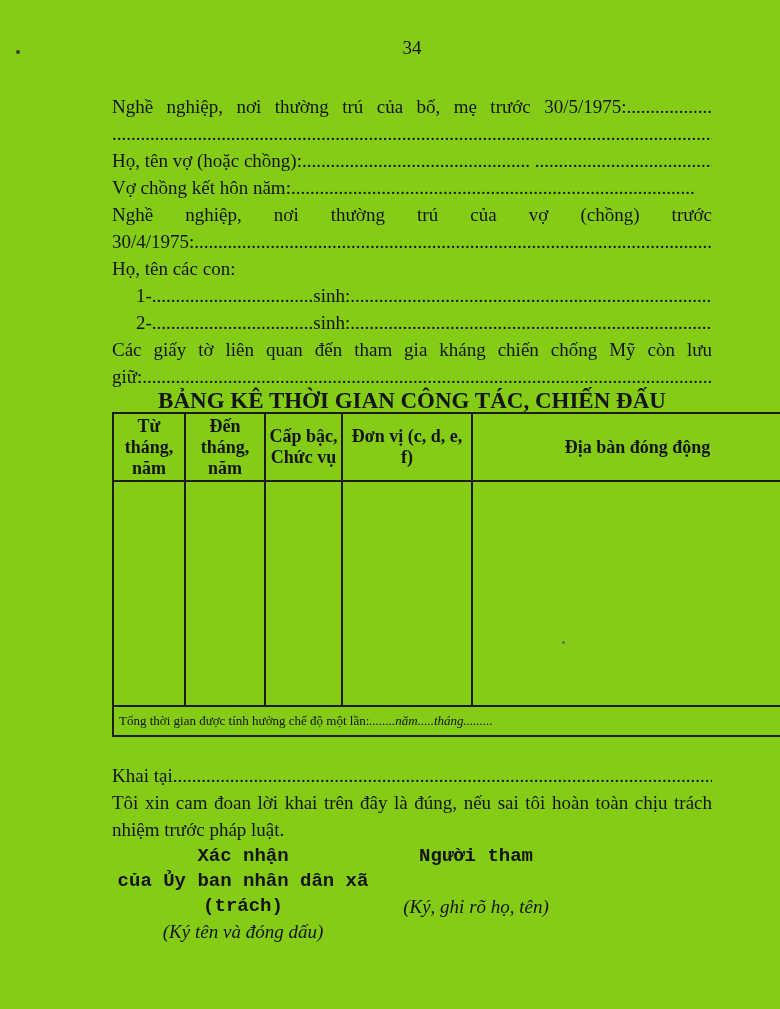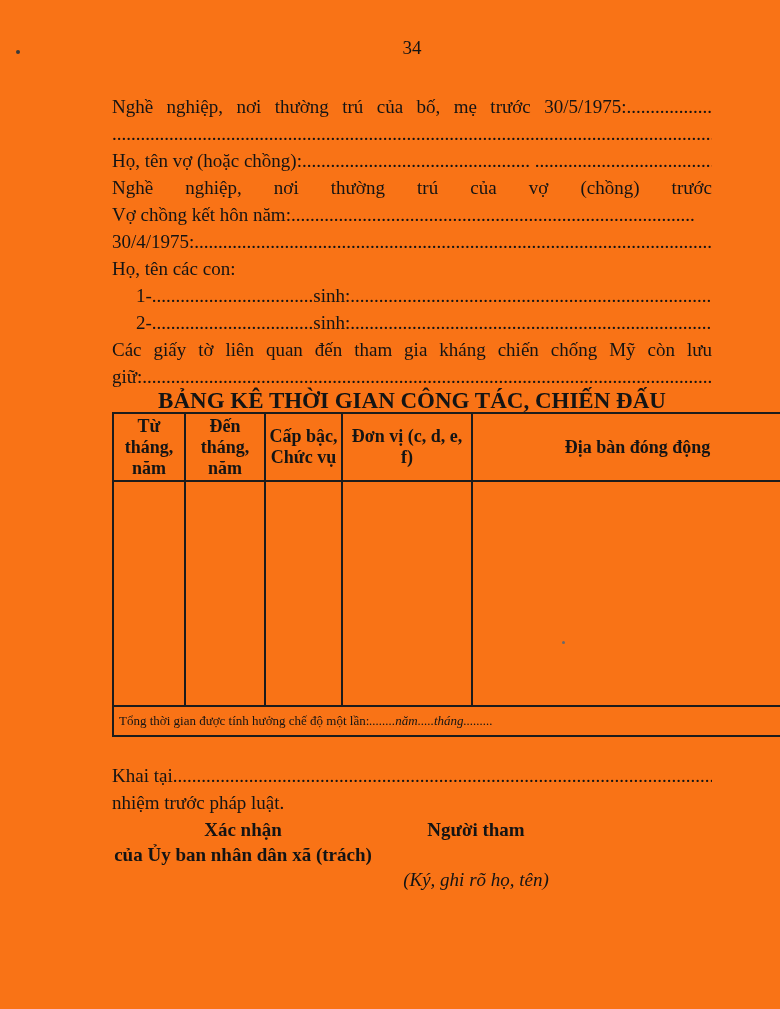--- a/index.html
+++ b/index.html
@@ -1,20 +1,20 @@
 <!DOCTYPE html>
 <html><head>
 <meta charset="utf-8">
 <style>
   html,body { margin:0; padding:0; background:#e8e8e8; }
   .page {
     position:relative;
     width:780px; height:1009px;
     margin:0 auto;
-    background:#f97316;
+    background:#84cc16;
     color:#141414;
     font-family:"Liberation Serif","DejaVu Serif",serif;
     font-size:19px;
     overflow:hidden;
   }
   .content { padding:0 68px 0 112px; }
   .pageno { text-align:center; padding-top:34px; line-height:27px; }
   .gap { height:32px; }
   .line { line-height:27px; height:27px; }
   .dots { white-space:nowrap; overflow:hidden; }
@@ -28,43 +28,43 @@
     text-align:center; vertical-align:middle;
     white-space:pre-line; height:64px; padding:1px 1px;
   }
   table.svc td.cell { height:223px; }
   table.svc td.sum { height:26px; padding:1px 5px; font-size:13px; white-space:nowrap; overflow:hidden; }
   .it { font-style:italic; }
   .khai { margin-top:25px; }
   .sig { position:relative; height:90px; margin-left:-112px; margin-right:-68px; margin-top:1px; }
   .sig-left { position:absolute; left:103px; top:0; width:280px; text-align:center; line-height:25px; }
   .sig-right { position:absolute; left:336px; top:0; width:280px; text-align:center; line-height:25px; }
-  .b { font-weight:bold; }
+  .b { font-weight:bold;font-family:Liberation Mono, monospace; }
   .i { font-style:italic; }
   .sp { height:25px; }
   .speck { position:absolute; background:#3a3a3a; border-radius:50%; }
   .s1 { left:16px; top:50px; width:4px; height:4px; }
   .s2 { left:562px; top:641px; width:3px; height:3px; background:#6a6a6a; }
 </style>
 </head>
 <body>
 
 <div class="page">
   <div class="speck s1"></div>
   <div class="speck s2"></div>
 
   <div class="content">
     <div class="pageno">34</div>
     <div class="gap"></div>
 
     <div class="line jline">Nghề nghiệp, nơi thường trú của bố, mẹ trước 30/5/1975:..................</div>
     <div class="line dots">........................................................................................................................................</div>
     <div class="line dots">Họ, tên vợ (hoặc chồng):................................................ .......................................................</div>
+    <div class="line dots">Vợ chồng kết hôn năm:.....................................................................................</div>
     <div class="line jline">Nghề nghiệp, nơi thường trú của vợ (chồng) trước</div>
-    <div class="line dots">Vợ chồng kết hôn năm:.....................................................................................</div>
     <div class="line dots">30/4/1975:...................................................................................................................</div>
     <div class="line">Họ, tên các con:</div>
     <div class="line dots indent">1-..................................sinh:.....................................................................................</div>
     <div class="line dots indent">2-..................................sinh:.....................................................................................</div>
     <div class="line jline">Các giấy tờ liên quan đến tham gia kháng chiến chống Mỹ còn lưu</div>
     <div class="line dots">giữ:.............................................................................................................................</div>
 
     <div class="title">BẢNG KÊ THỜI GIAN CÔNG TÁC, CHIẾN ĐẤU</div>
 
     <table class="svc">
@@ -99,26 +99,28 @@
         </tr>
         <tr>
           <td class="sum" colspan="5">
             <span>Tổng thời gian được tính hưởng chế độ một lần:</span><span class="it">........năm.....tháng.........</span>
           </td>
         </tr>
       </tbody>
     </table>
 
     <div class="line dots khai">Khai tại.....................................................................................................................</div>
+    <div class="line jline">Tôi xin cam đoan lời khai trên đây là đúng, nếu sai tôi hoàn toàn chịu trách</div>
     <div class="line">nhiệm trước pháp luật.</div>
 
     <div class="sig">
       <div class="sig-left">
         <div class="b">Xác nhận</div>
         <div class="b">của Ủy ban nhân dân xã (trách)</div>
+        <div class="i">(Ký tên và đóng dấu)</div>
       </div>
       <div class="sig-right">
         <div class="b">Người tham</div>
         <div class="sp"></div>
         <div class="i">(Ký, ghi rõ họ, tên)</div>
       </div>
     </div>
   </div>
 </div>
 

